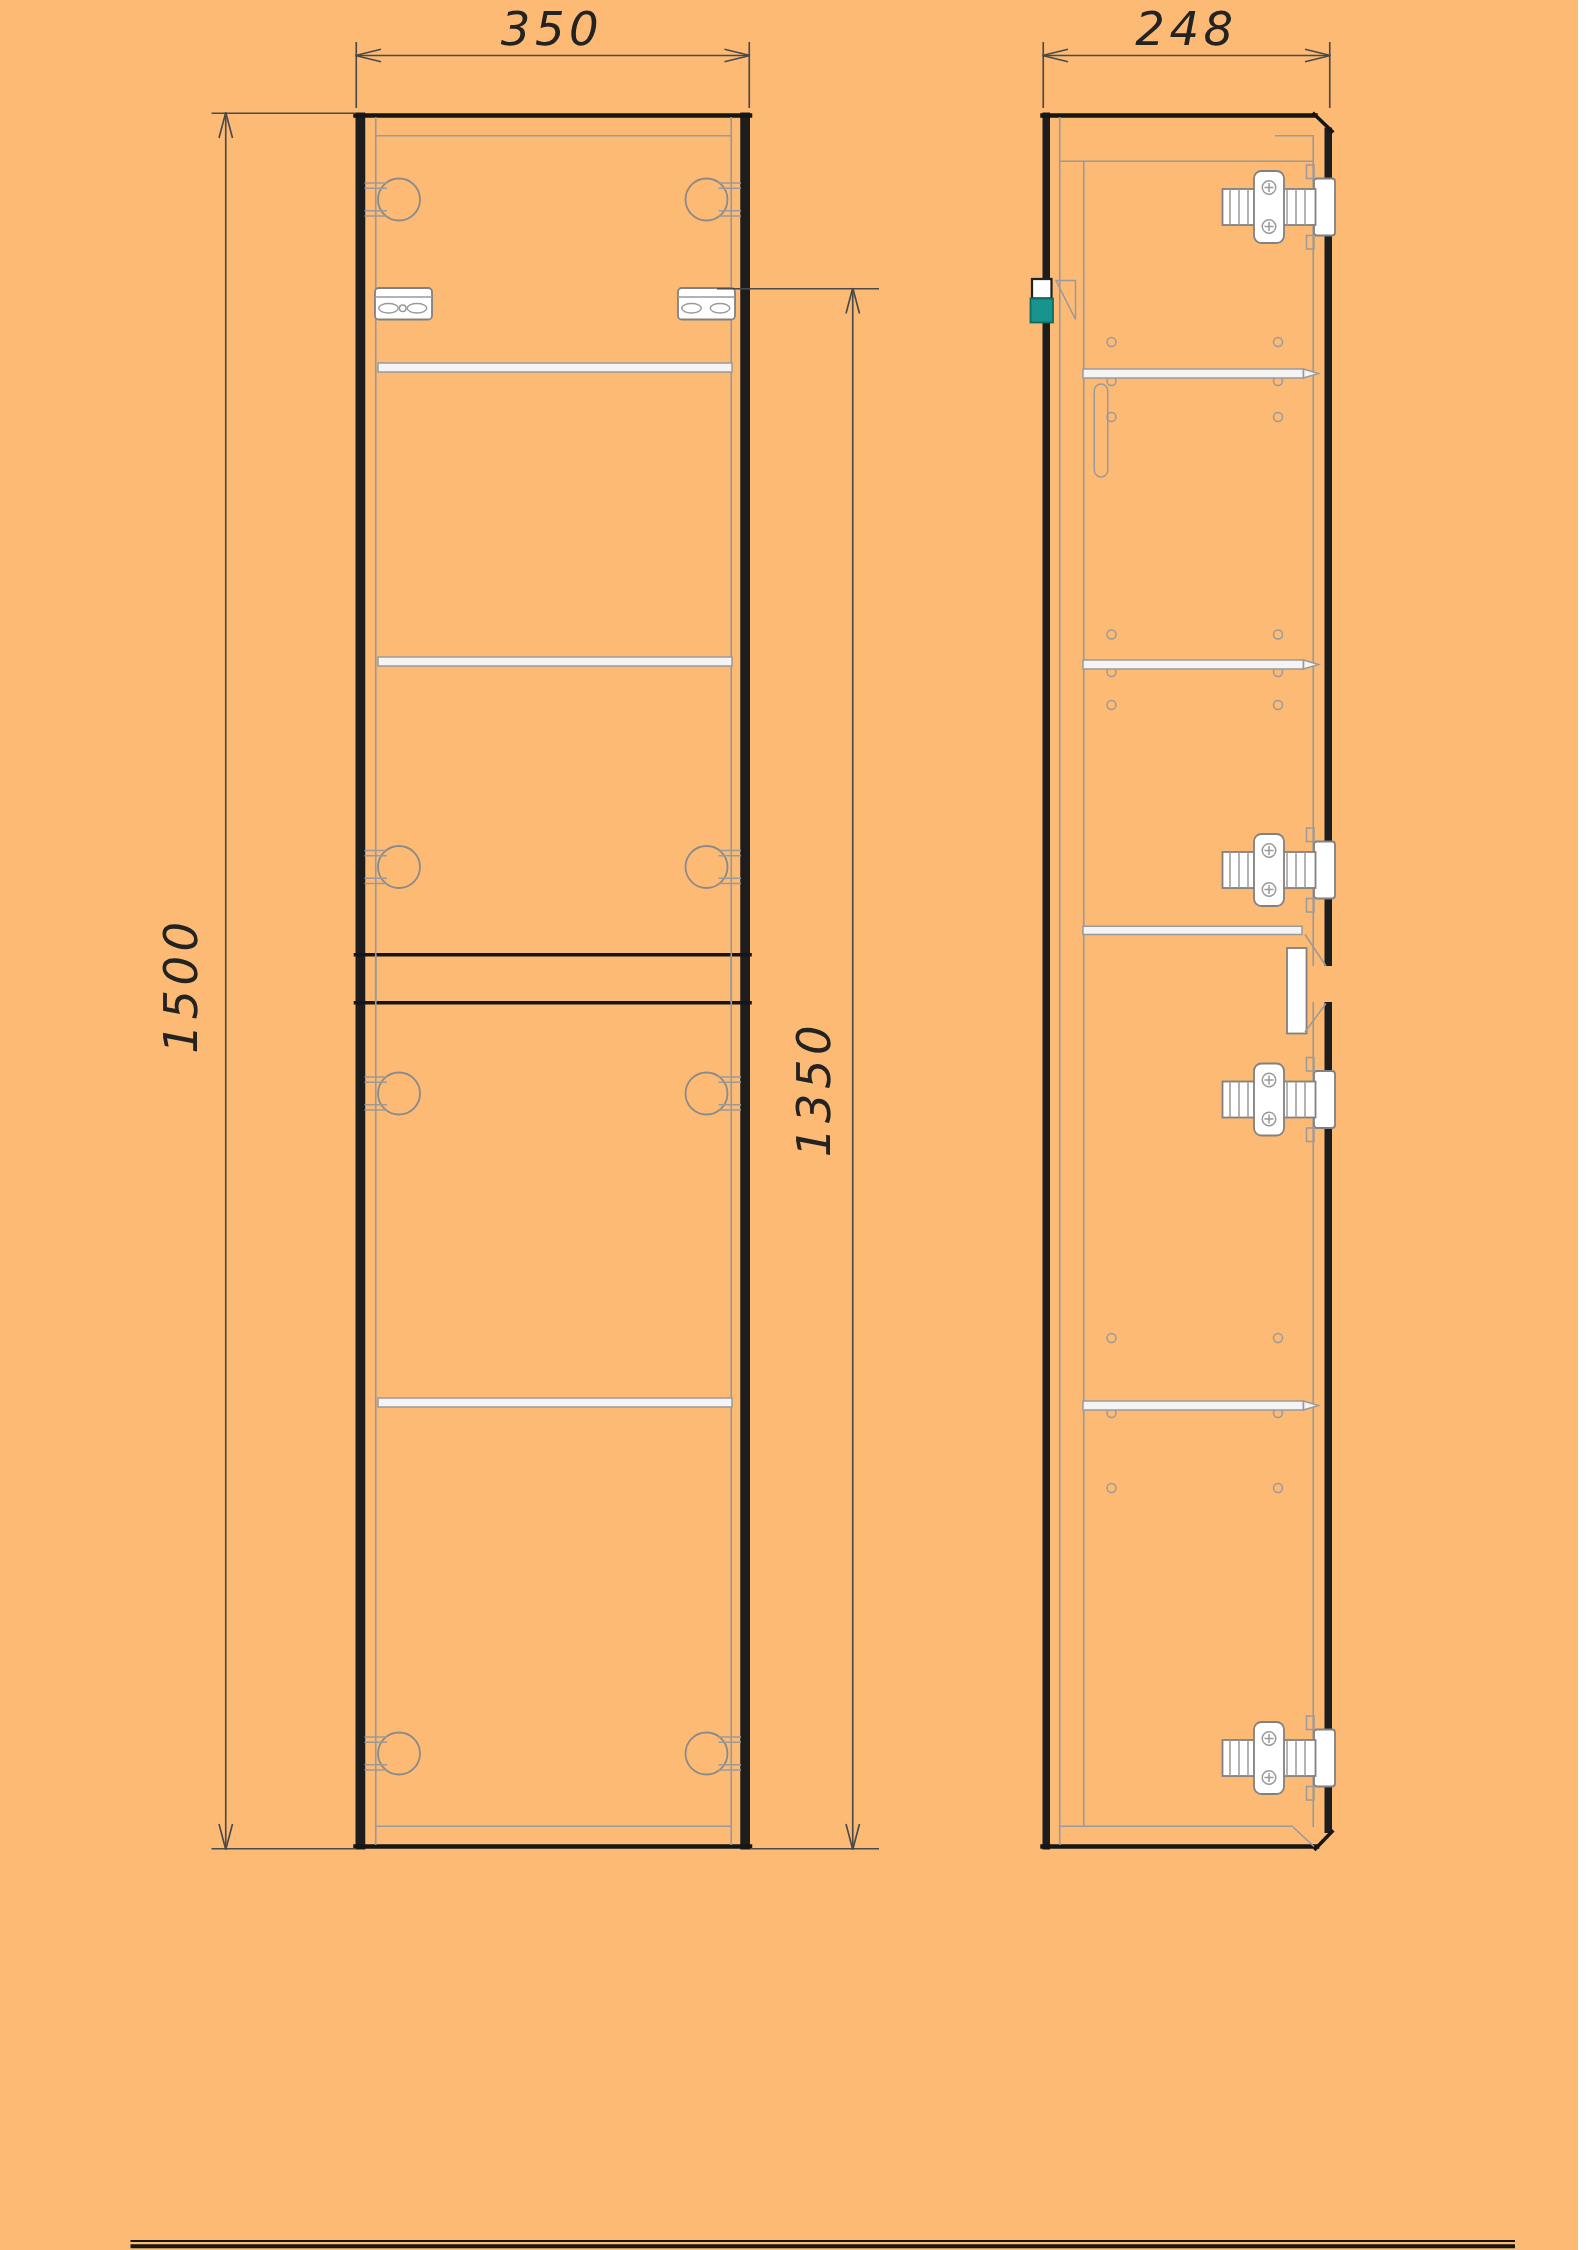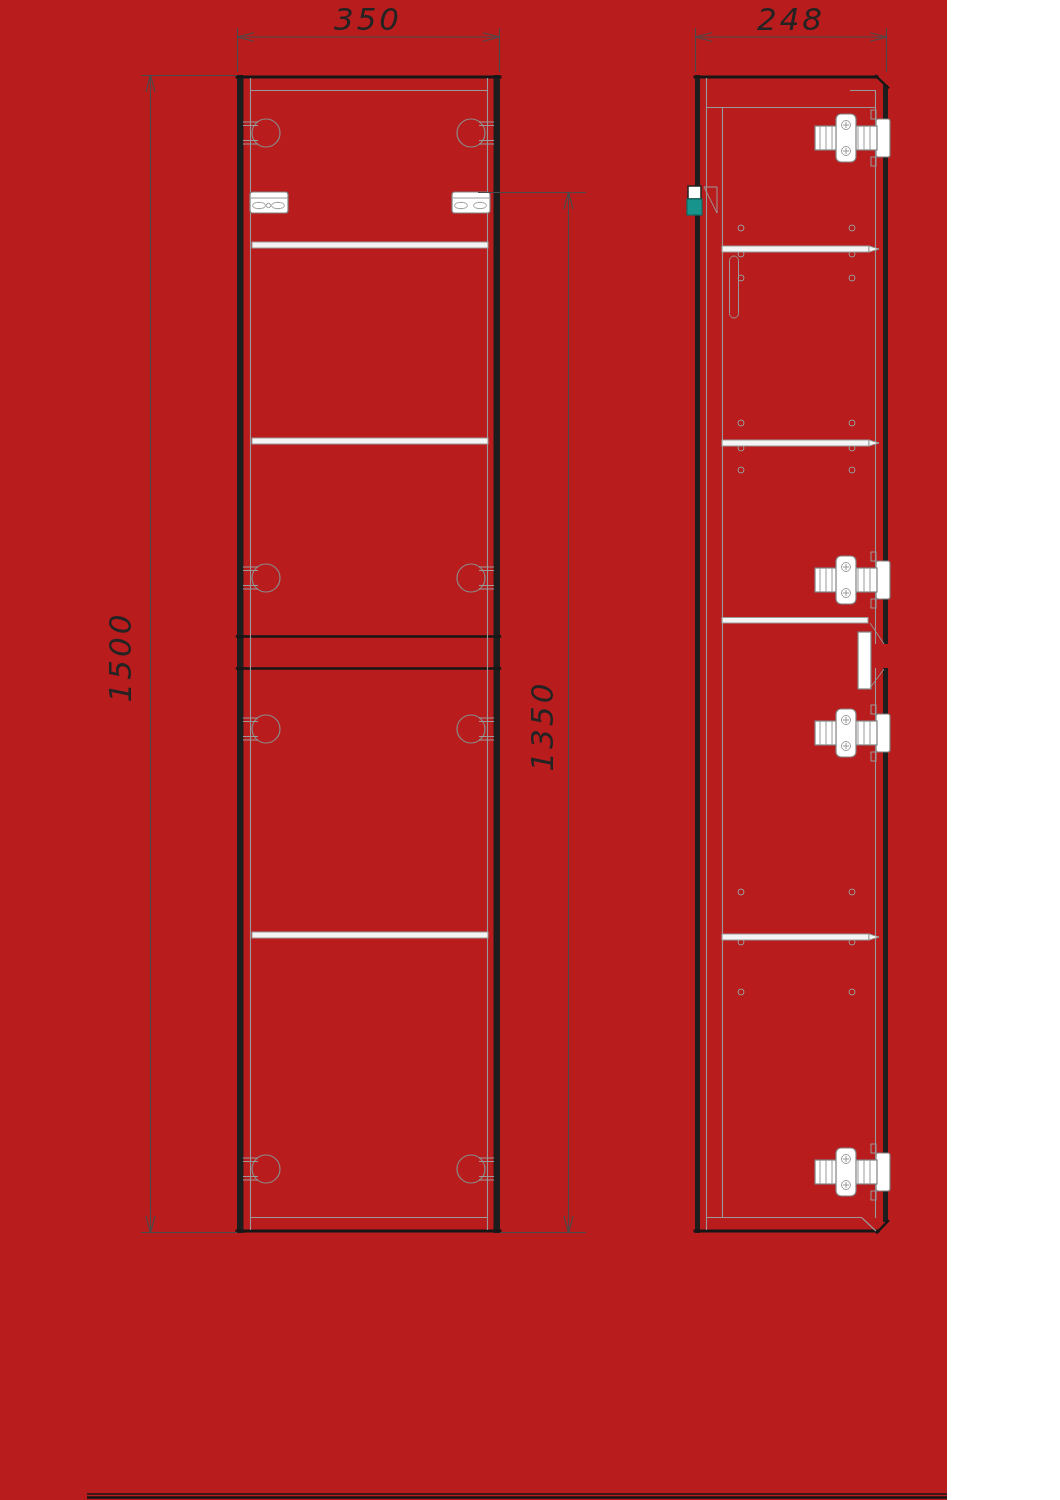--- a/index.html
+++ b/index.html
@@ -1,16 +1,16 @@
 <!DOCTYPE html>
 <html><head>
 <meta charset="utf-8">
 <style>
   html,body{margin:0;padding:0;background:#ffffff;}
-  .canvas{position:relative;width:947px;height:1500px;background:#b91c1c;overflow:hidden;
+  .canvas{position:relative;width:1052px;height:1500px;background:#fdba74;overflow:hidden;
           font-family:"DejaVu Sans",sans-serif;}
   svg{position:absolute;left:0;top:0;}
   .dim{font-family:"DejaVu Sans",sans-serif;font-style:italic;font-size:31px;
        letter-spacing:3px;fill:#232323;}
   .thick{stroke:#161616;stroke-width:3;fill:none;stroke-linecap:square;}
   .thick2{stroke:#161616;stroke-width:2.4;fill:none;stroke-linecap:square;}
   .thin{stroke:#9a9a9a;stroke-width:1.1;fill:none;}
   .thin2{stroke:#8a8a8a;stroke-width:1.2;fill:none;}
   .dimline{stroke:#4a4a4a;stroke-width:1.1;fill:none;}
   .shelf{fill:#f4f4f4;stroke:#9a9a9a;stroke-width:1;}

